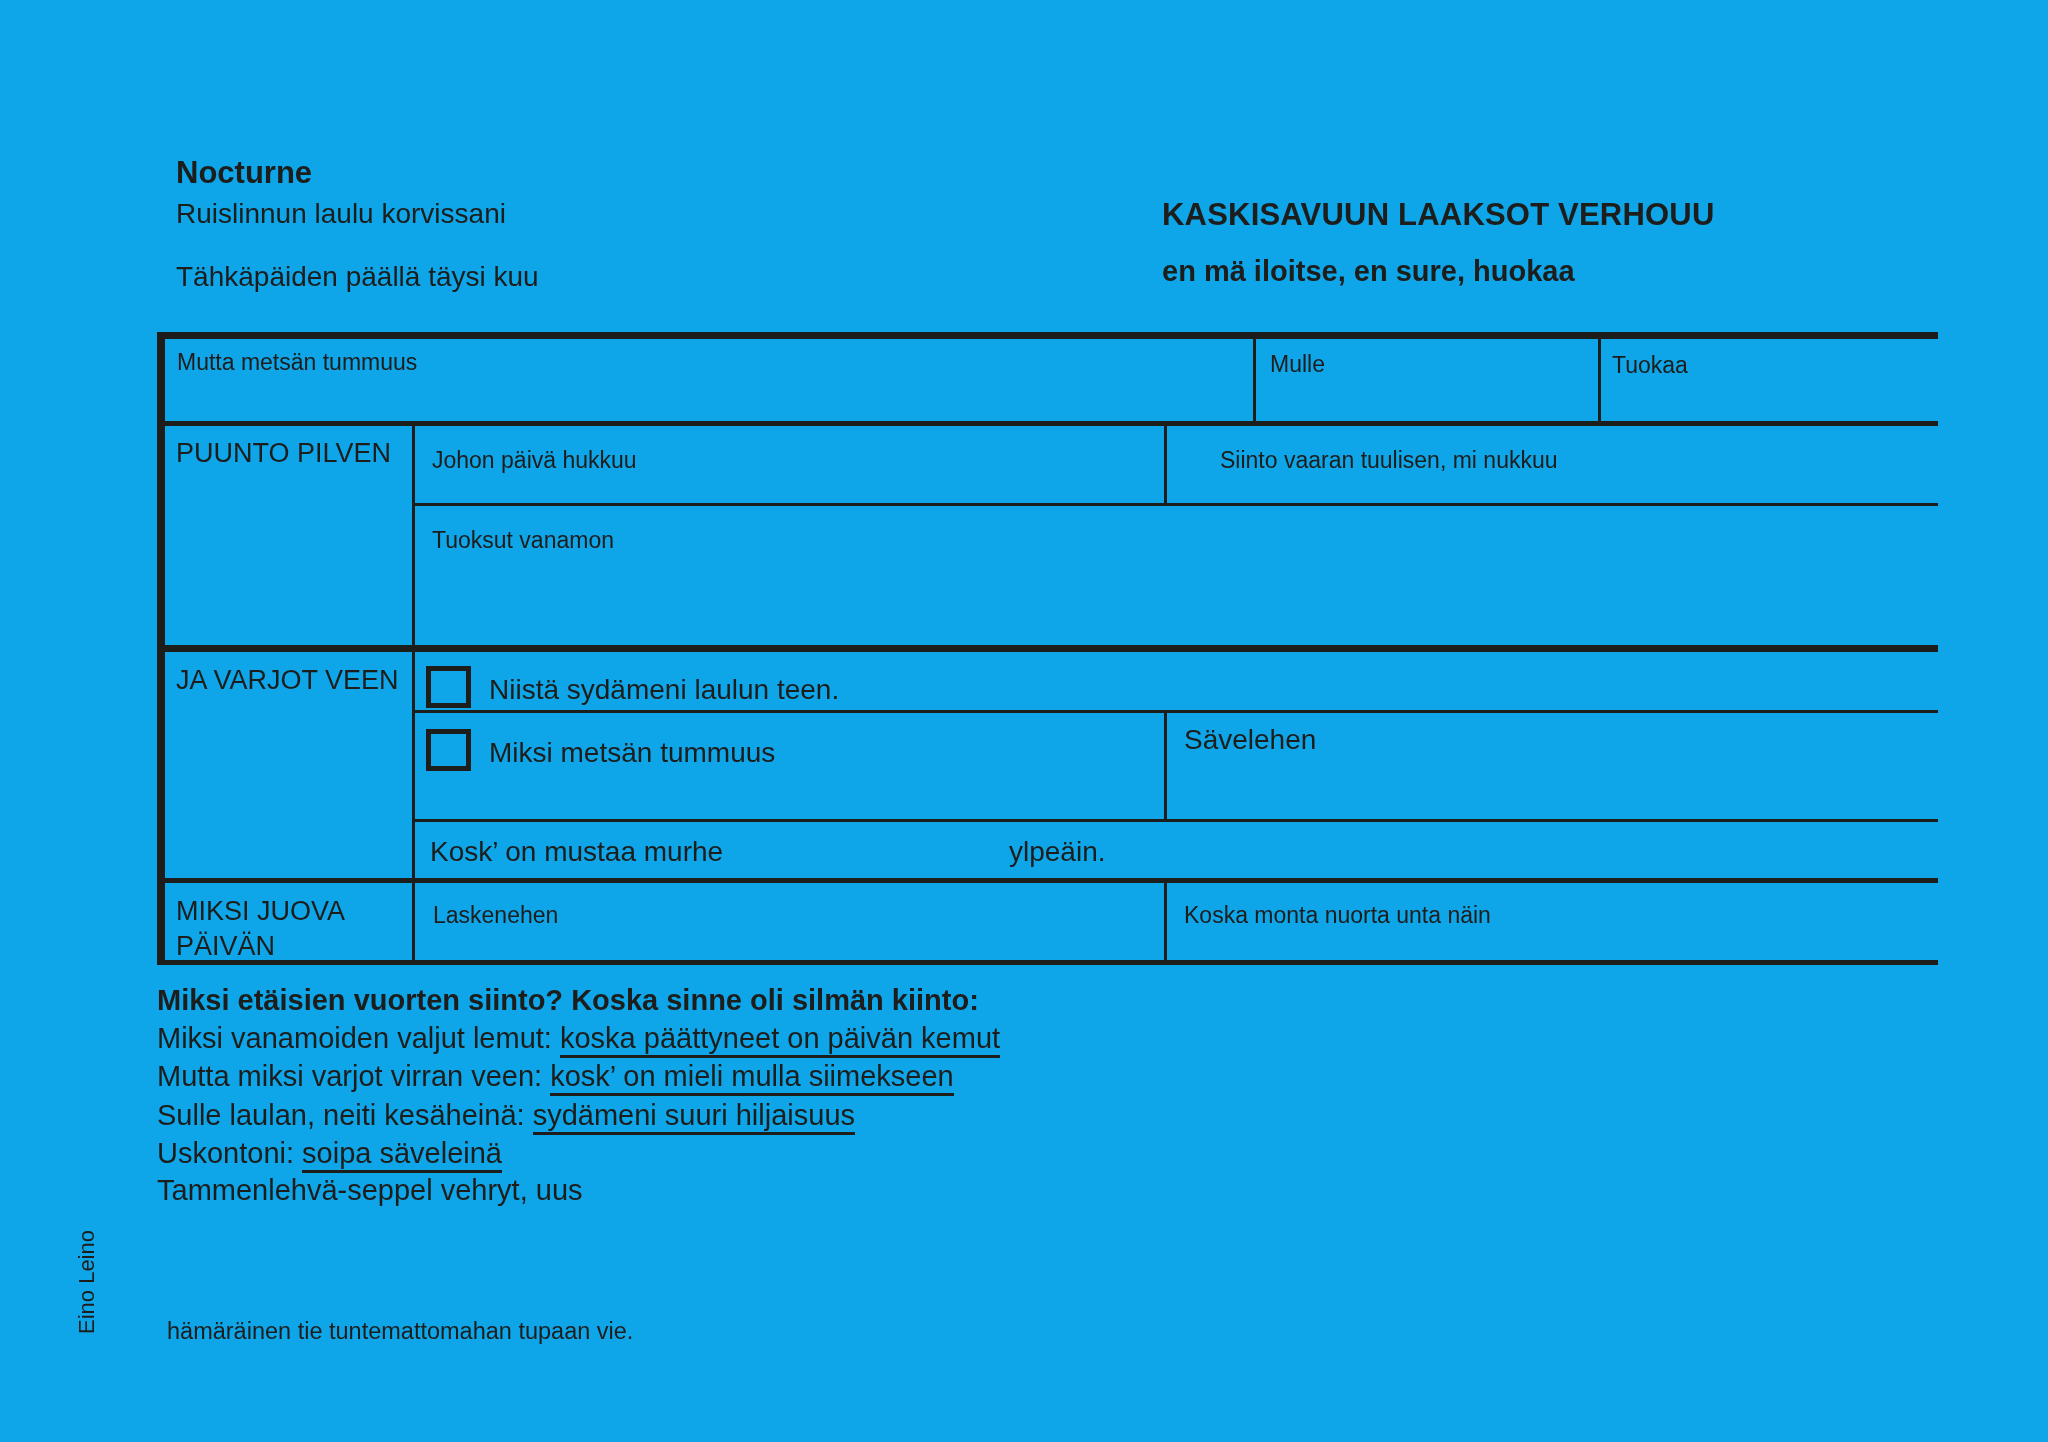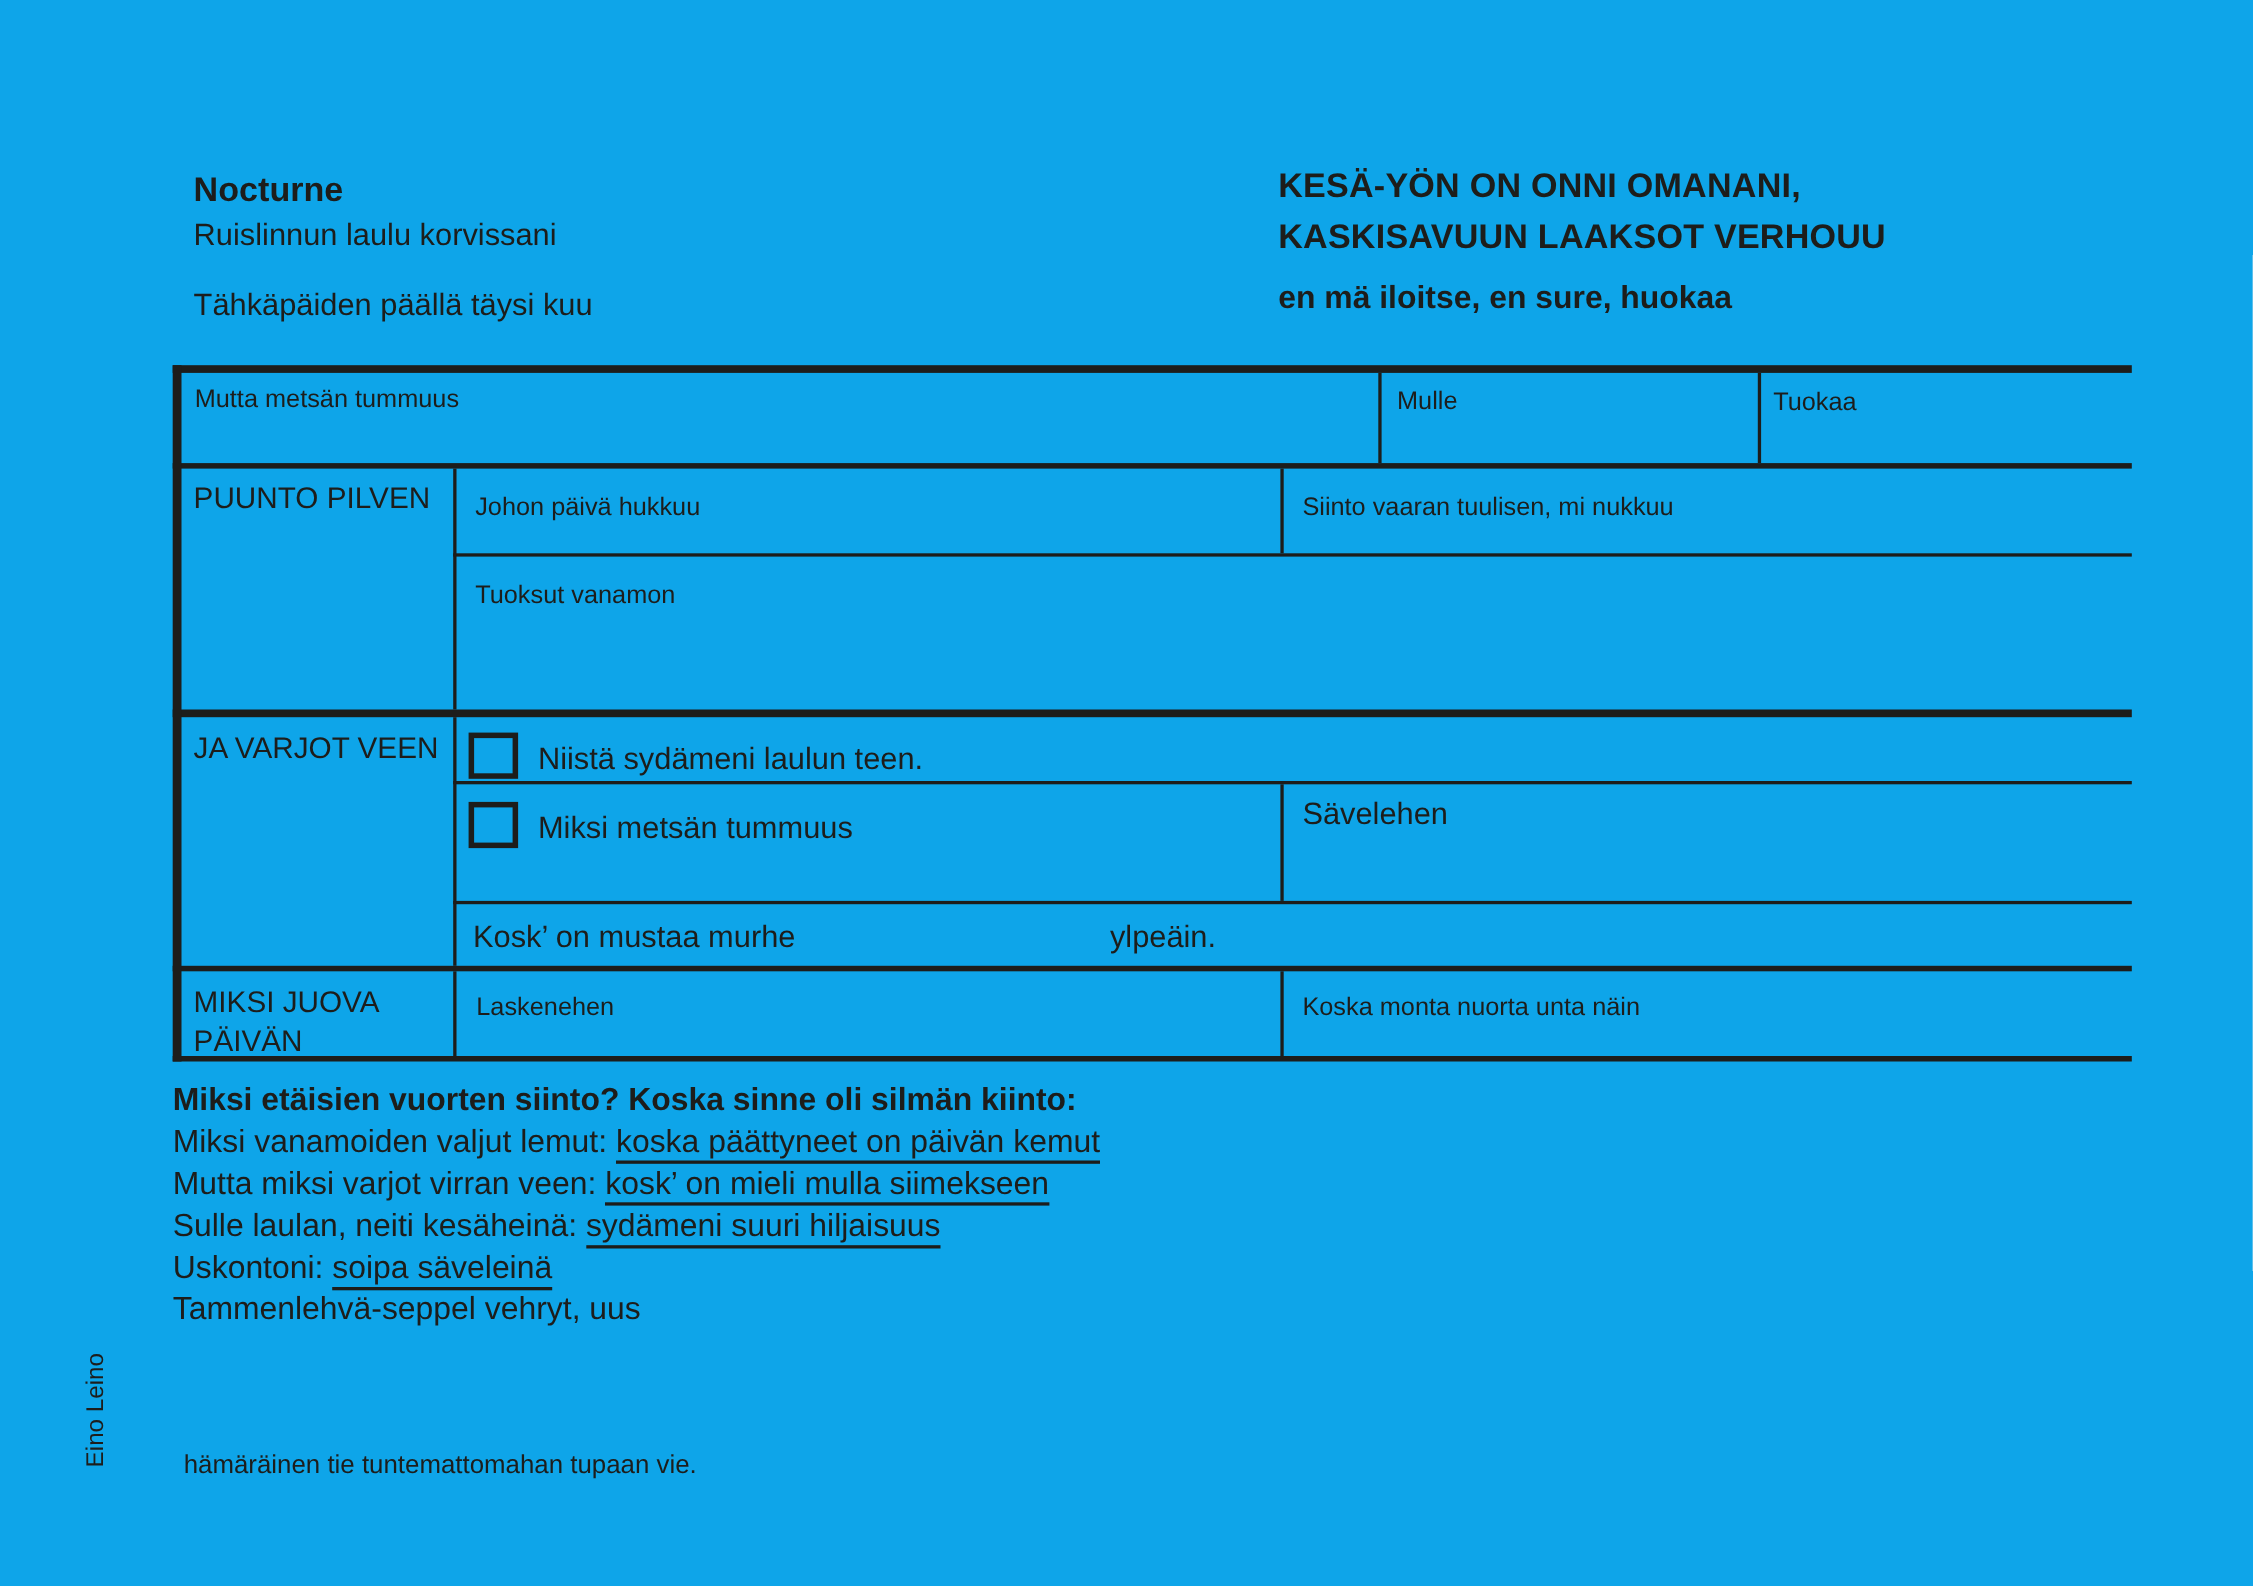--- a/index.html
+++ b/index.html
@@ -32,21 +32,20 @@
 </style>
 </head>
 <body>
 
 <div id="page">
 
   <div class="abs t-title" style="left:176px;top:155px;">Nocturne</div>
   <div class="abs t-sub" style="left:176px;top:198px;">Ruislinnun laulu korvissani</div>
   <div class="abs t-sub" style="left:176px;top:261px;">Tähkäpäiden päällä täysi kuu</div>
 
-  <div class="abs t-caps" style="left:1162px;top:151px;">KESÄ-YÖN ON ONNI OMANANI,</div>
   <div class="abs t-caps" style="left:1162px;top:197px;">KASKISAVUUN LAAKSOT VERHOUU</div>
   <div class="abs t-rbold" style="left:1162px;top:255px;">en mä iloitse, en sure, huokaa</div>
 
   <div class="hl" style="left:157px;top:332px;width:1781px;height:7px;"></div>
   <div class="hl" style="left:157px;top:421px;width:1781px;height:5px;"></div>
   <div class="hl" style="left:412px;top:503px;width:1526px;height:3px;"></div>
   <div class="hl" style="left:157px;top:645px;width:1781px;height:7px;"></div>
   <div class="hl" style="left:412px;top:710px;width:1526px;height:3px;"></div>
   <div class="hl" style="left:412px;top:819px;width:1526px;height:3px;"></div>
   <div class="hl" style="left:157px;top:878px;width:1781px;height:5px;"></div>
@@ -61,21 +60,21 @@
   <div class="vl" style="left:1164px;top:713px;width:3px;height:106px;"></div>
   <div class="vl" style="left:412px;top:883px;width:3px;height:77px;"></div>
   <div class="vl" style="left:1164px;top:883px;width:3px;height:77px;"></div>
 
   <div class="abs cell-sm" style="left:177px;top:349px;">Mutta metsän tummuus</div>
   <div class="abs cell-sm" style="left:1270px;top:351px;">Mulle</div>
   <div class="abs cell-sm" style="left:1612px;top:352px;">Tuokaa</div>
 
   <div class="abs cell-hdr" style="left:176px;top:436px;width:230px;">PUUNTO PILVEN</div>
   <div class="abs cell-sm" style="left:432px;top:447px;">Johon päivä hukkuu</div>
-  <div class="abs cell-sm" style="left:1184px;top:447px;">Siinto vaaran tuulisen, mi nukkuu</div>
+  <div class="abs cell-sm" style="left:1220px;top:447px;">Siinto vaaran tuulisen, mi nukkuu</div>
   <div class="abs cell-sm" style="left:432px;top:527px;">Tuoksut vanamon</div>
 
   <div class="abs cell-hdr" style="left:176px;top:663px;width:230px;">JA VARJOT VEEN</div>
   <div class="cb" style="left:426px;top:666px;"></div>
   <div class="abs cell-lg" style="left:489px;top:674px;">Niistä sydämeni laulun teen.</div>
   <div class="cb" style="left:426px;top:729px;"></div>
   <div class="abs cell-lg" style="left:489px;top:737px;">Miksi metsän tummuus</div>
   <div class="abs cell-lg" style="left:1184px;top:724px;">Sävelehen</div>
   <div class="abs cell-lg" style="left:430px;top:836px;">Kosk’ on mustaa murhe</div>
   <div class="abs cell-lg" style="left:1009px;top:836px;">ylpeäin.</div>

